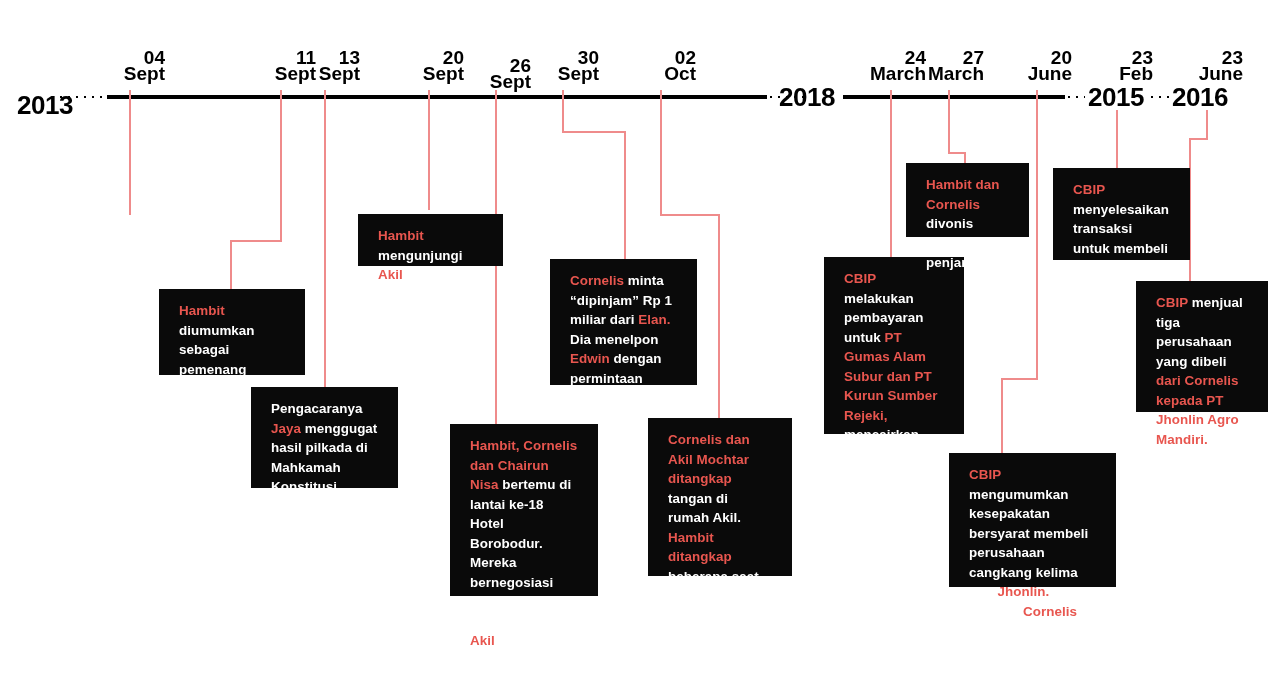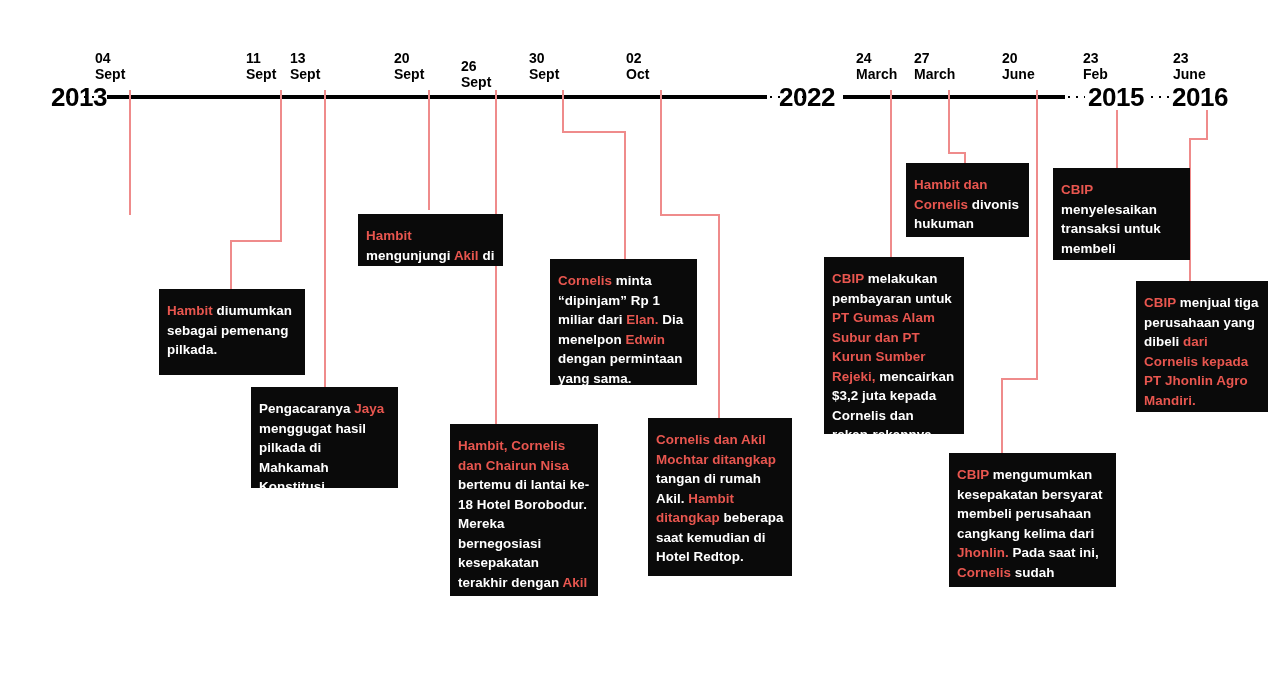--- a/index.html
+++ b/index.html
@@ -14,53 +14,53 @@
 
   
   .axis-seg{position:absolute;height:4px;background:#000;}
   .axis-dots{position:absolute;height:4px;
       background-image:radial-gradient(circle, #000 1.1px, rgba(0,0,0,0) 1.4px);
       background-size:8px 4px;background-repeat:repeat-x;background-position:0 50%;}
   .year{position:absolute;font-size:26px;font-weight:700;color:#000;letter-spacing:-0.5px;
       line-height:26px;white-space:nowrap;}
 
   
-  .tick{position:absolute;text-align:left;font-size:14px;font-weight:700;color:#000;
+  .tick{position:absolute;text-align:right;font-size:19px;font-weight:700;color:#000;
       line-height:16px;white-space:nowrap;width:70px;margin-left:-35px;}
   .tick .d{display:block;}
   .tick .m{display:block;}
 
   
   .conn{position:absolute;background:#ef8b8b;}
   .conn.v{width:2px;}
   .conn.h{height:2px;}
 
   
   .box{position:absolute;background:#0a0a0a;color:#ffffff;
       font-size:13.4px;line-height:19.5px;font-weight:600;
-      padding:12px 8px;box-sizing:border-box;
+      padding:12px 20px;box-sizing:border-box;
       letter-spacing:0.05px;}
   .box .hl{color:#e8564f;}
   .box p{margin:0;}
 </style>
 </head>
 <body>
 
 <div id="stage">
 
   <div class="axis-dots" style="left:57px;top:95px;width:50px;"></div>
   <div class="axis-seg" style="left:107px;top:95px;width:660px;"></div>
   <div class="axis-dots" style="left:767px;top:95px;width:38px;"></div>
   <div class="axis-seg" style="left:843px;top:95px;width:222px;"></div>
   <div class="axis-dots" style="left:843px;top:95px;width:36px;"></div>
   <div class="axis-dots" style="left:1065px;top:95px;width:20px;"></div>
   <div class="axis-dots" style="left:1148px;top:95px;width:22px;"></div>
 
-  <div class="year" style="left:17px;top:84px;margin-left:34px;">2013</div>
-  <div class="year" style="left:779px;top:84px;">2022</div>
+  <div class="year" style="left:17px;top:92px;">2013</div>
+  <div class="year" style="left:779px;top:84px;">2018</div>
   <div class="year" style="left:1088px;top:84px;">2015</div>
   <div class="year" style="left:1172px;top:84px;">2016</div>
 
   <div class="tick" style="left:130px;top:50px;">
     <span class="d">04</span>
     <span class="m">Sept</span>
   </div>
   <div class="tick" style="left:281px;top:50px;">
     <span class="d">11</span>
     <span class="m">Sept</span>

